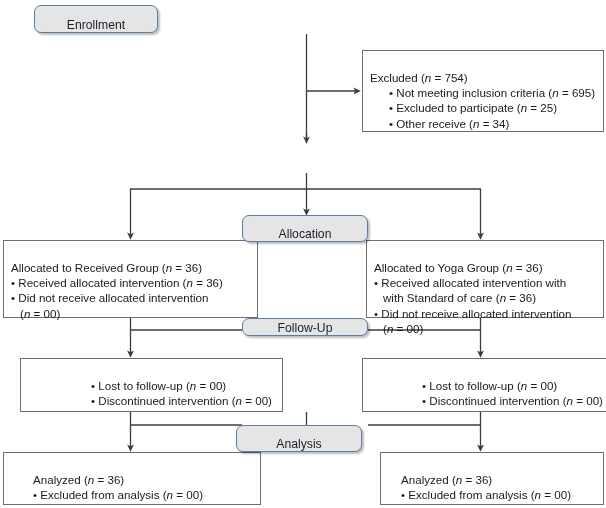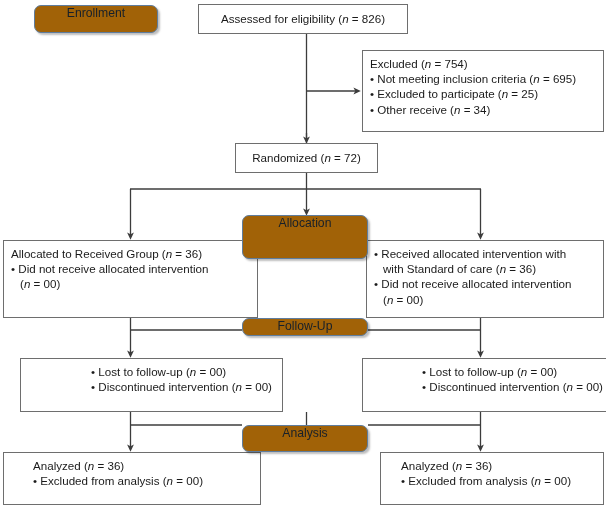--- a/index.html
+++ b/index.html
@@ -35,59 +35,60 @@
 
   
   .box {
     position: absolute;
     box-sizing: border-box;
     background: #ffffff;
     border: 1px solid #6e6e6e;
     z-index: 2;
     font-size: 11.6px;
     line-height: 15.2px;
-    padding: 5px 7px;
+    padding: 19px 7px;
   }
   .box .line { white-space: nowrap; }
   .box .bullet {
     padding-left: 9px;
     text-indent: -9px;
+    margin-left: 19px;
   }
   .box .cont { padding-left: 9px; }
   .box.center {
     display: flex;
     align-items: center;
     justify-content: center;
     padding: 0;
   }
   .box.pad-mid { padding-left: 14px; margin-left: 17px; }
 
   em, .ital { font-style: italic; }
 
   
   .pill {
     position: absolute;
     box-sizing: border-box;
-    background: #a16207;
+    background: #e5e5e5;
     border: 1px solid #5f7d9e;
     border-radius: 7px;
     z-index: 3;
     display: flex;
-    align-items: flex-start;
+    align-items: flex-end;
     justify-content: center;
     font-size: 12.2px;
     color: #17202a;
     box-shadow: 2px 2px 2px rgba(0,0,0,0.26);
   }
 
   
   #pill-enrollment { left: 34px;  top: 5px;   width: 124px; height: 28px; }
-  #pill-allocation { left: 242px; top: 215px; width: 126px; height: 44px; }
+  #pill-allocation { left: 242px; top: 215px; width: 126px; height: 27px; }
   #pill-followup   { left: 242px; top: 318px; width: 126px; height: 18px; }
-  #pill-analysis   { left: 242px; top: 425px; width: 126px; height: 27px; }
+  #pill-analysis   { left: 236px; top: 425px; width: 126px; height: 27px; }
 
   #box-assessed    { left: 198px; top: 4px;   width: 210px; height: 30px; }
   #box-excluded    { left: 362px; top: 50px;  width: 242px; height: 82px; }
   #box-randomized  { left: 235px; top: 143px; width: 143px; height: 30px; }
 
   #box-alloc-left  { left: 3px;   top: 240px; width: 255px; height: 78px; }
   #box-alloc-right { left: 366px; top: 240px; width: 238px; height: 78px; }
 
   #box-fu-left     { left: 3px;   top: 358px; width: 263px; height: 54px; }
   #box-fu-right    { left: 345px; top: 358px; width: 259px; height: 54px; }
@@ -145,48 +146,44 @@
   </div>
 
   <div class="pill" id="pill-followup">
     <span>Follow-Up</span>
   </div>
 
   <div class="pill" id="pill-analysis">
     <span>Analysis</span>
   </div>
 
-  <div class="box center" id="box-assessed">
-    <div class="line"><span>Assessed for eligibility (</span><em>n</em><span> = 826)</span></div>
-  </div>
 
   <div class="box" id="box-excluded">
     <div class="line"><span>Excluded (</span><em>n</em><span> = 754)</span></div>
 
     <div class="line bullet"><span>• Not meeting inclusion criteria (</span><em>n</em><span> = 695)</span></div>
 
     <div class="line bullet"><span>• Excluded to participate (</span><em>n</em><span> = 25)</span></div>
 
     <div class="line bullet"><span>• Other receive (</span><em>n</em><span> = 34)</span></div>
   </div>
 
-  <div class="box center" id="box-randomized">
-    <div class="line"><span>Randomized (</span><em>n</em><span> = 72)</span></div>
-  </div>
 
   <div class="box" id="box-alloc-left">
     <div class="line"><span>Allocated to Received Group (</span><em>n</em><span> = 36)</span></div>
 
+    <div class="line"><span>• Received allocated intervention (</span><em>n</em><span> = 36)</span></div>
 
     <div class="line">• Did not receive allocated intervention</div>
 
     <div class="line cont"><span>(</span><em>n</em><span> = 00)</span></div>
   </div>
 
   <div class="box" id="box-alloc-right">
+    <div class="line"><span>Allocated to Yoga Group (</span><em>n</em><span> = 36)</span></div>
 
     <div class="line">• Received allocated intervention with</div>
 
     <div class="line cont"><span>with Standard of care (</span><em>n</em><span> = 36)</span></div>
 
     <div class="line">• Did not receive allocated intervention</div>
 
     <div class="line cont"><span>(</span><em>n</em><span> = 00)</span></div>
   </div>
 

